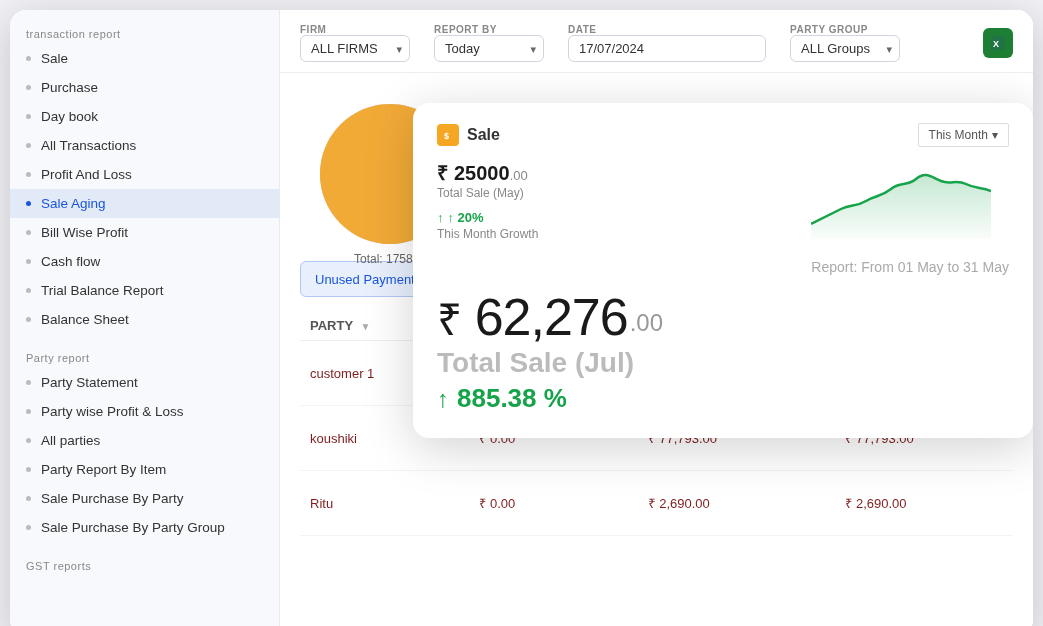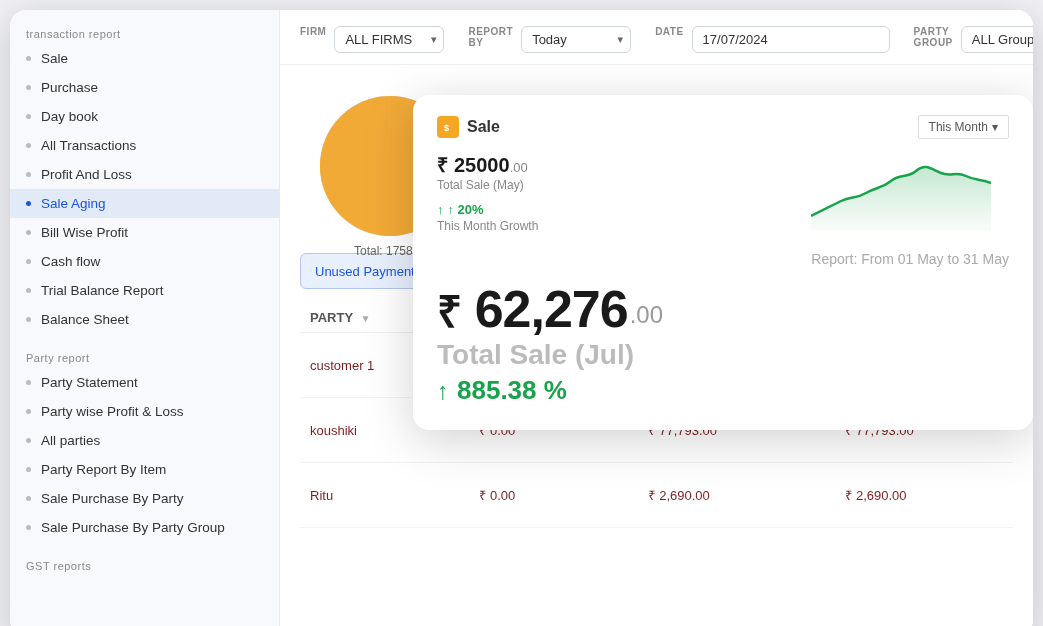--- a/index.html
+++ b/index.html
@@ -74,21 +74,22 @@
       display: flex;
       align-items: center;
       gap: 24px;
       padding: 14px 20px 10px 20px;
       border-bottom: 1px solid #eee;
       background: #fff;
       flex-shrink: 0;
     }
     .toolbar-group {
       display: flex;
-      gap: 8px;
+      flex-direction: column;
+      gap: 0;
     }
     .toolbar-label {
       font-size: 10px;
       color: #888;
       font-weight: 600;
       letter-spacing: 0.5px;
       text-transform: uppercase;
     }
     .toolbar-select {
       border: 1px solid #d0d5dd;
@@ -306,21 +307,21 @@
     
     .big-numbers {
       display: flex;
       align-items: flex-end;
       gap: 0px;
       margin-top: 16px;
       margin-bottom: 4px;
     }
     .big-amount {
       font-size: 52px;
-      font-weight: 700;
+      font-weight: 400;
       color: #1a1a1a;
       letter-spacing: -1px;
       line-height: 1;
     }
     .big-decimal {
       font-size: 24px;
       font-weight: 400;
       color: #999;
       margin-bottom: 6px;
       margin-left: 2px;

